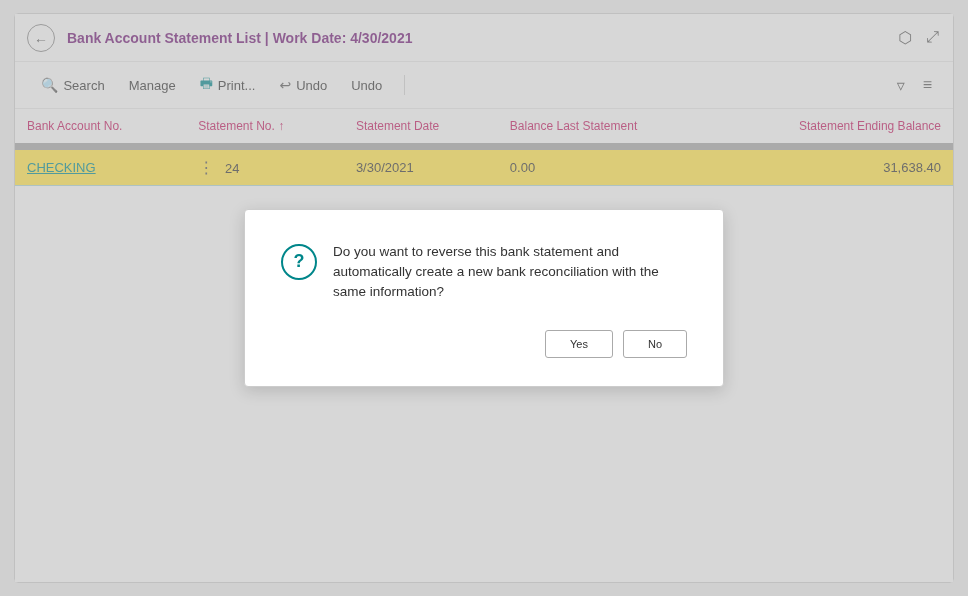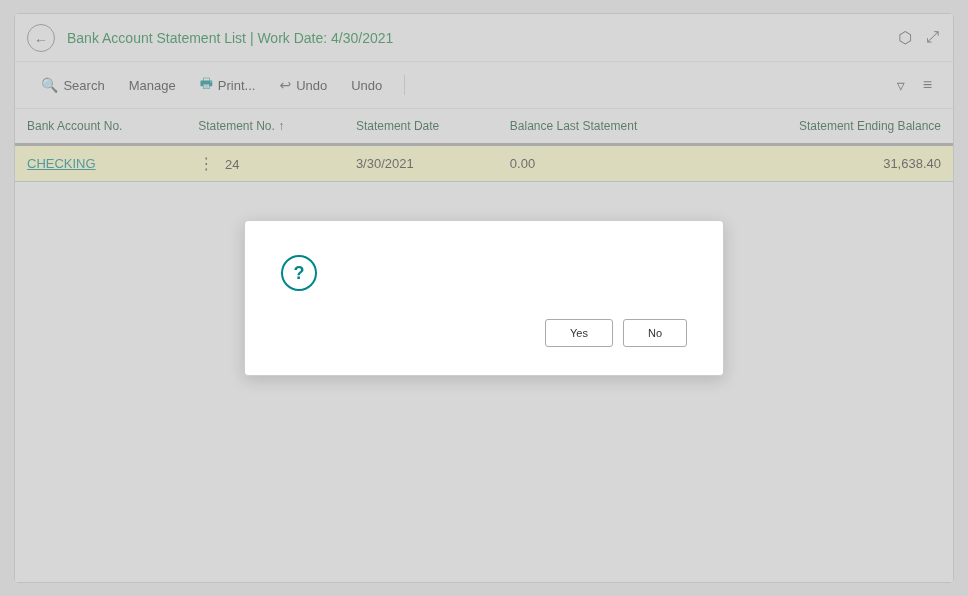--- a/index.html
+++ b/index.html
@@ -43,22 +43,22 @@
       justify-content: center;
       cursor: pointer;
       color: #555;
       font-size: 14px;
       margin-right: 12px;
       flex-shrink: 0;
     }
     .title-text {
       flex: 1;
       font-size: 14px;
-      color: #15803d;
-      font-weight: 400;
+      color: #701a75;
+      font-weight: 700;
     }
     .title-actions {
       display: flex;
       gap: 10px;
     }
     .title-icon-btn {
       color: #555;
       cursor: pointer;
       font-size: 16px;
       padding: 2px;
@@ -115,27 +115,27 @@
       border-collapse: collapse;
     }
     thead tr {
       background: #f5f5f5;
     }
     thead th {
       text-align: left;
       padding: 10px 12px;
       font-weight: 400;
       font-size: 12px;
-      color: #14532d;
-      border-bottom: 3px solid #a3a3a3;
+      color: #be185d;
+      border-bottom: 7px solid #a3a3a3;
       white-space: nowrap;
     }
     thead th:last-child { text-align: right; }
     tbody tr.selected {
-      background: #fef9c3;
+      background: #fde047;
     }
     tbody tr td {
       padding: 8px 12px;
       font-size: 13px;
       color: #333;
       border-bottom: 1px solid #e8e8e8;
     }
     tbody tr.selected td {
       border-bottom: 1px solid #a8cece;
     }
@@ -279,20 +279,21 @@
       </tbody>
     </table>
   </div>
 
   <div class="overlay">
     <div class="dialog">
       <div class="dialog-body">
         <div class="dialog-icon">
           <span>?</span>
         </div>
+        <div class="dialog-message">Do you want to reverse this bank statement and automatically create a new bank reconciliation with the same information?</div>
       </div>
       <div class="dialog-actions">
         <button class="dialog-btn">Yes</button>
         <button class="dialog-btn">No</button>
       </div>
     </div>
   </div>
 </div>
 
 </body></html>

